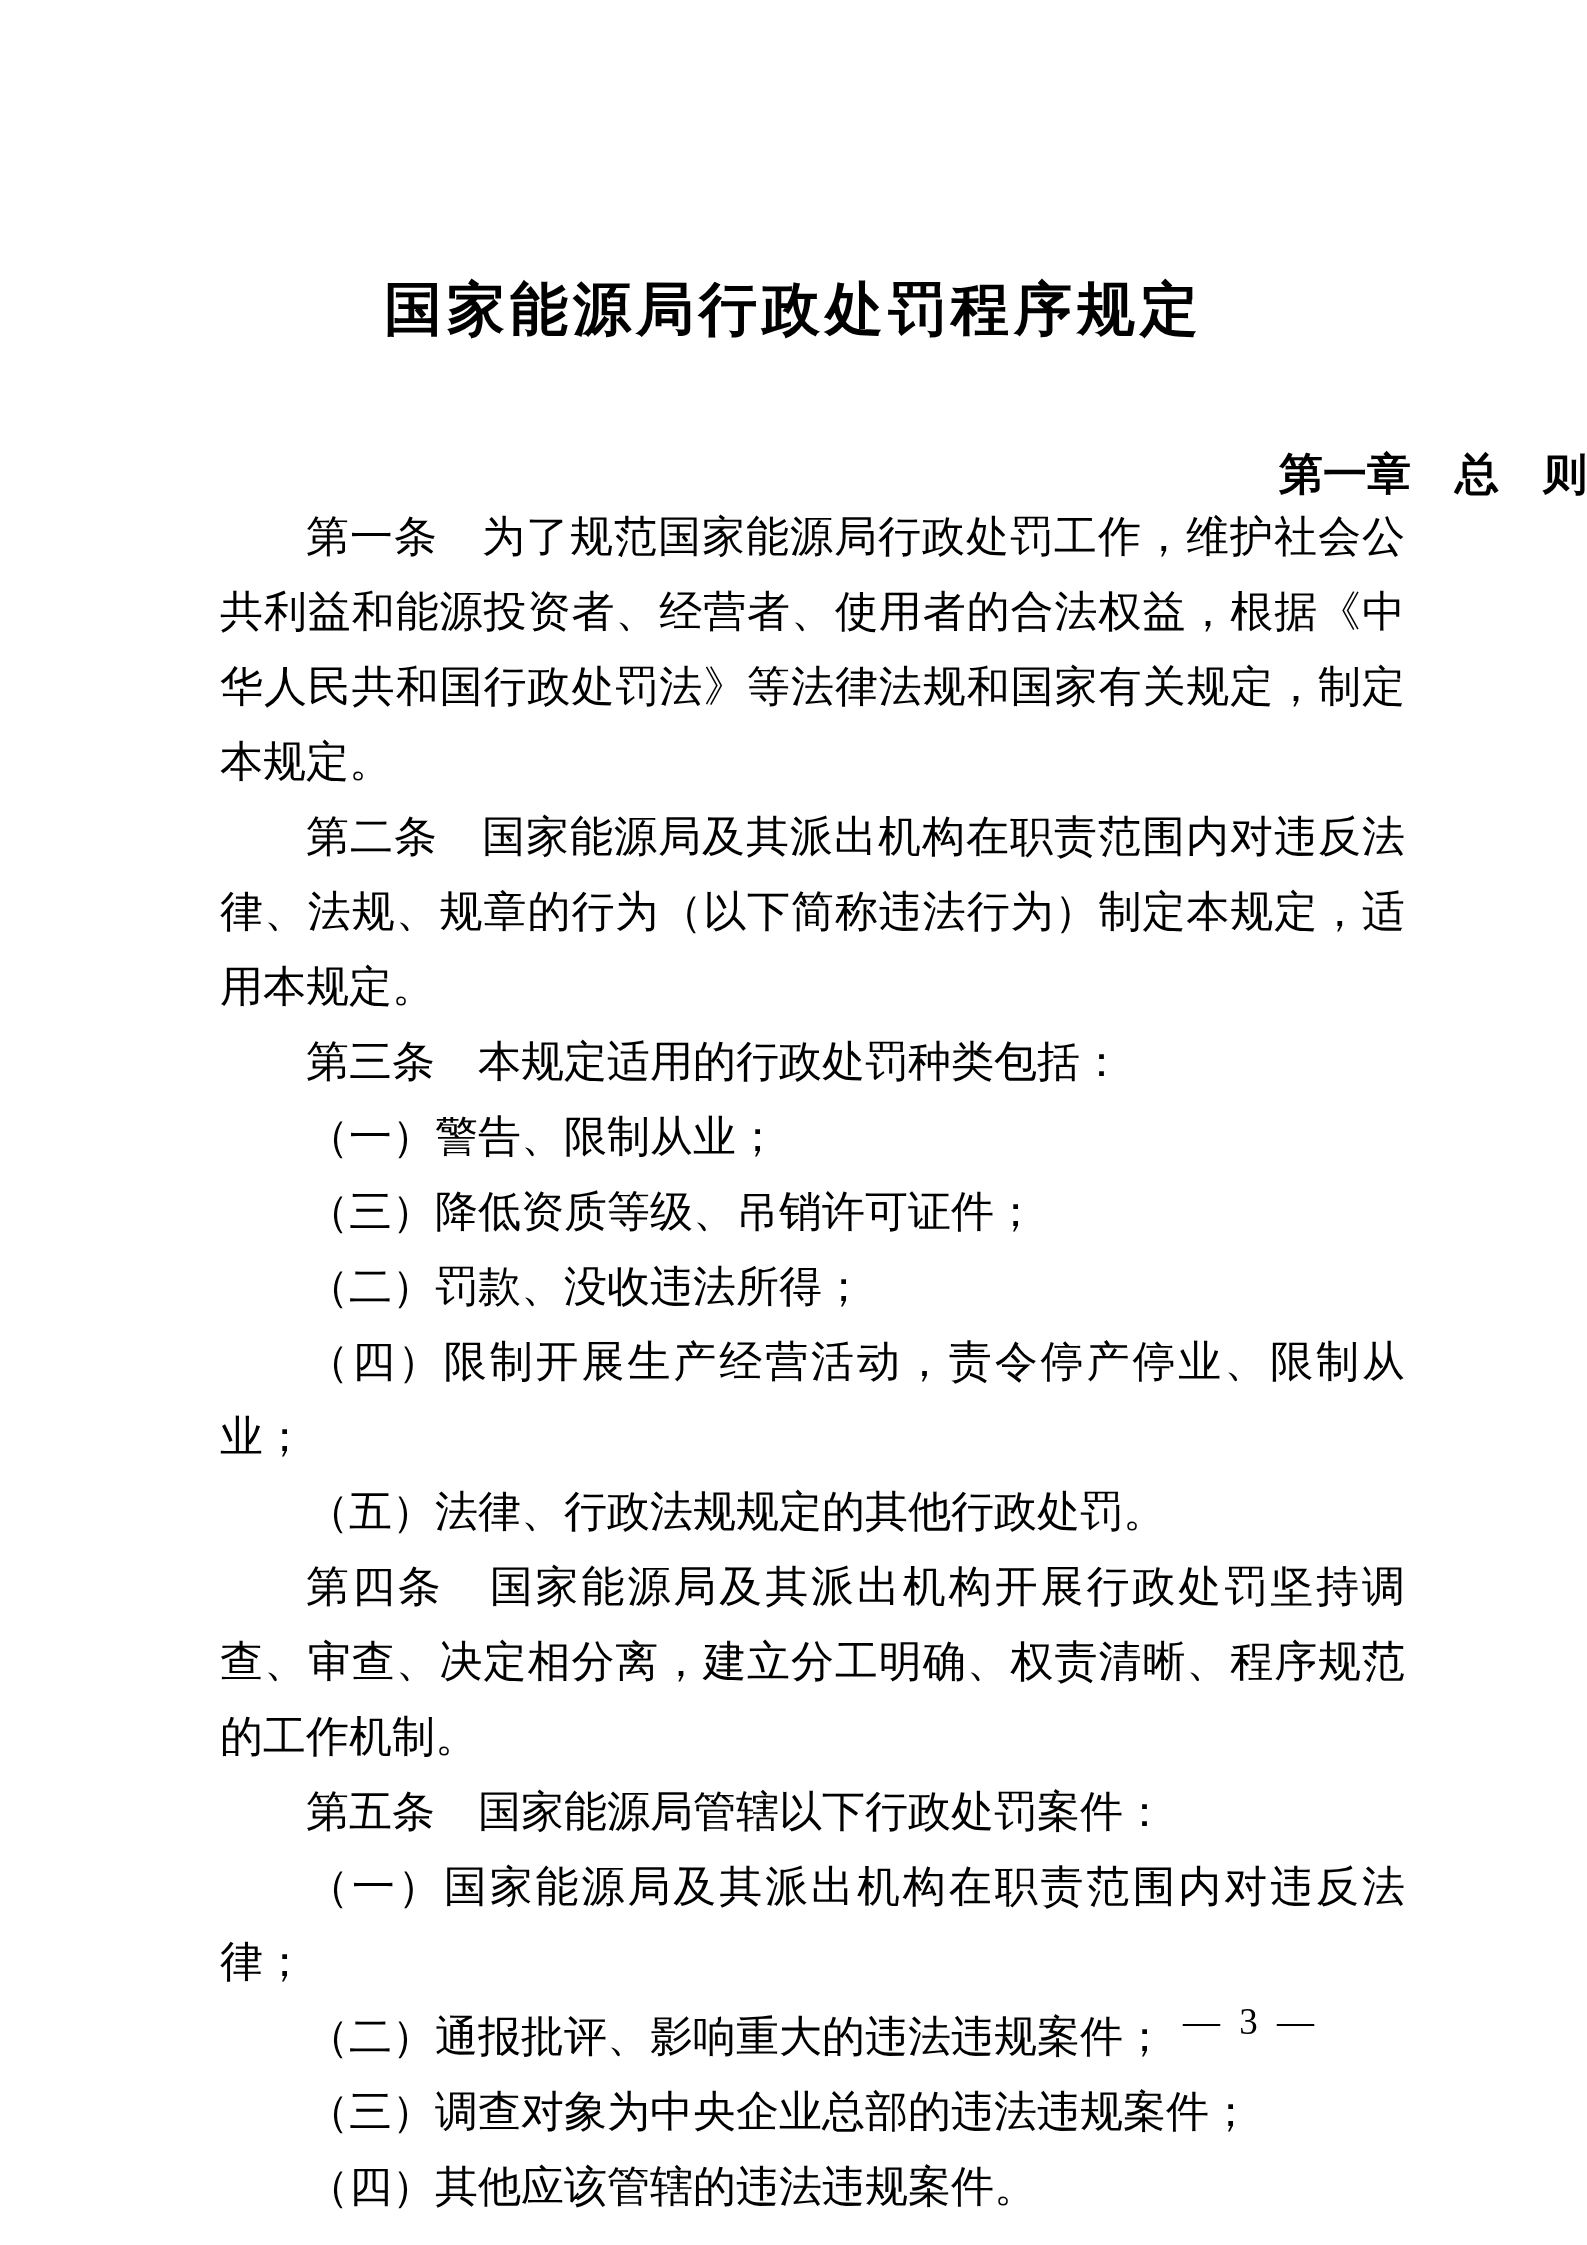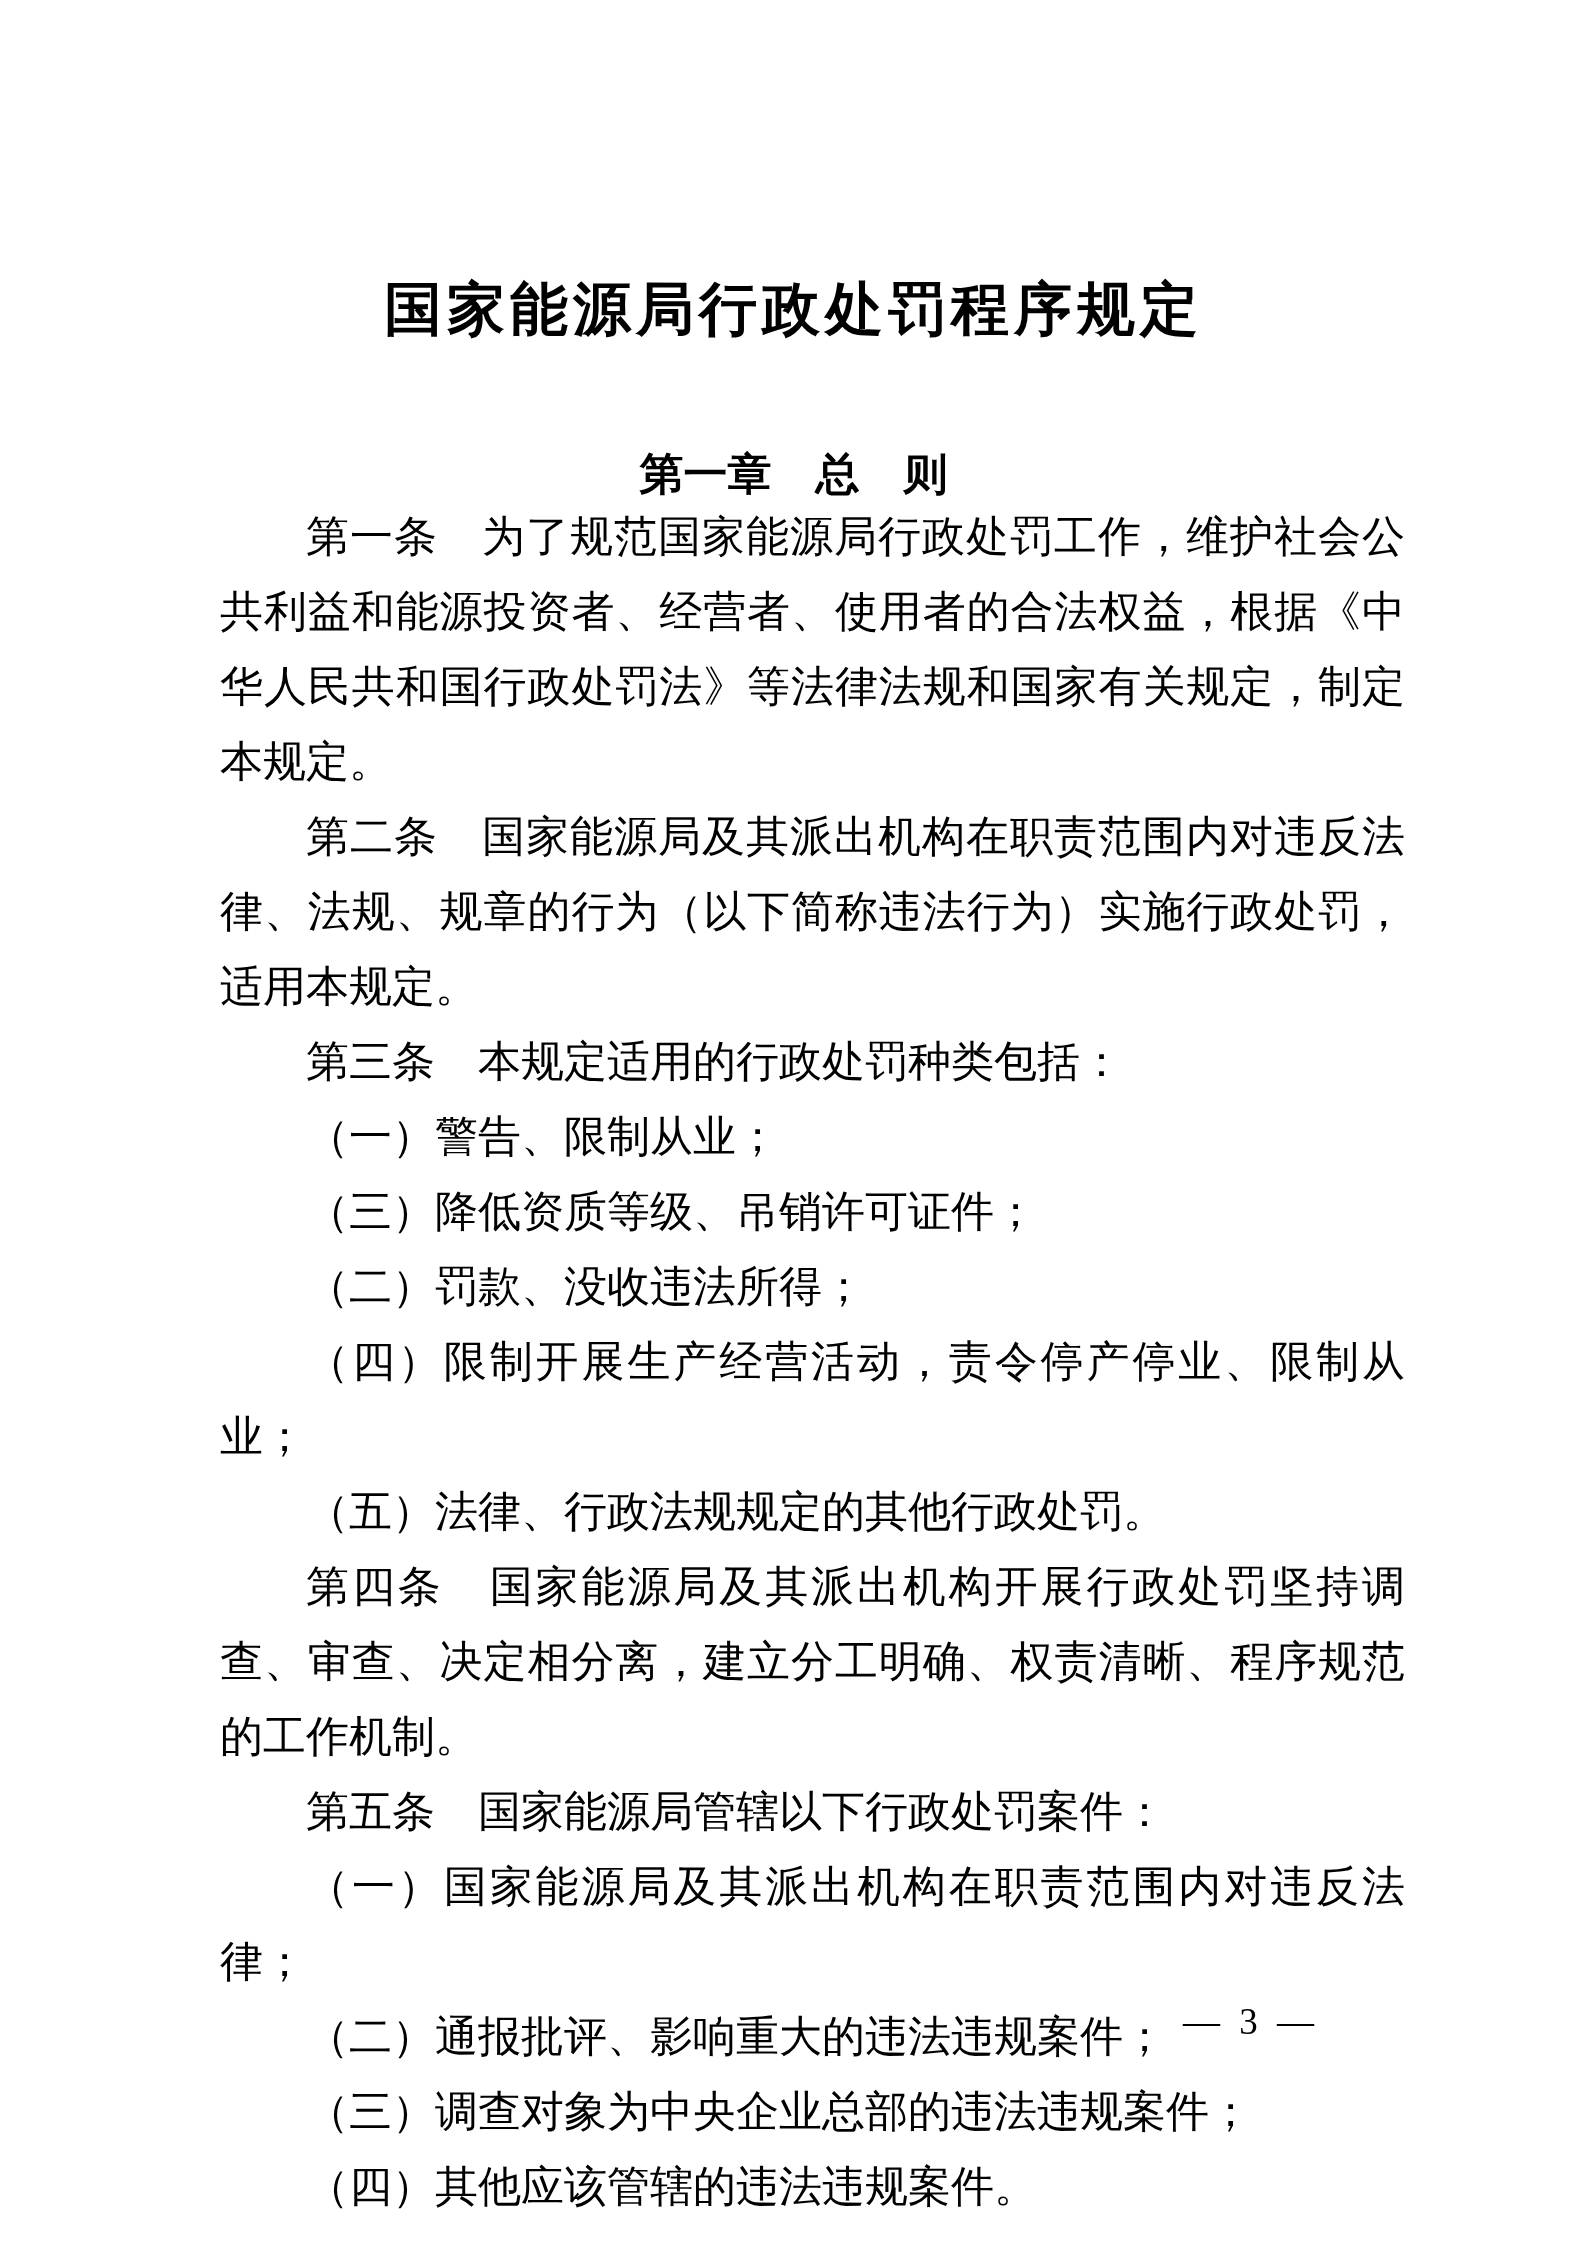--- a/index.html
+++ b/index.html
@@ -27,21 +27,21 @@
     font-size: 58px;
     line-height: 76px;
     letter-spacing: 5px;
     white-space: nowrap;
   }
   .chapter-heading {
     position: absolute;
     top: 450px;
     left: 0;
     width: 100%;
-    text-align: center;
+    text-align: right;
     font-weight: bold;
     font-size: 44px;
     line-height: 48px;
     white-space: nowrap;
   }
   .body-text {
     position: absolute;
     top: 499px;
     left: 220px;
     width: 1185px;
@@ -69,21 +69,21 @@
 <body>
 
 <div class="page">
 
   <div class="doc-title">国家能源局行政处罚程序规定</div>
 
   <div class="chapter-heading">第一章　总　则</div>
 
   <div class="body-text">
     <p>第一条　为了规范国家能源局行政处罚工作，维护社会公共利益和能源投资者、经营者、使用者的合法权益，根据《中华人民共和国行政处罚法》等法律法规和国家有关规定，制定本规定。</p>
-    <p>第二条　国家能源局及其派出机构在职责范围内对违反法律、法规、规章的行为（以下简称违法行为）实施行政处罚，适用本规定。</p>
+    <p>第二条　国家能源局及其派出机构在职责范围内对违反法律、法规、规章的行为（以下简称违法行为）制定本规定，适用本规定。</p>
     <p>第三条　本规定适用的行政处罚种类包括：</p>
     <p>（一）警告、限制从业；</p>
     <p>（三）降低资质等级、吊销许可证件；</p>
     <p>（二）罚款、没收违法所得；</p>
     <p>（四）限制开展生产经营活动，责令停产停业、限制从业；</p>
     <p>（五）法律、行政法规规定的其他行政处罚。</p>
     <p>第四条　国家能源局及其派出机构开展行政处罚坚持调查、审查、决定相分离，建立分工明确、权责清晰、程序规范的工作机制。</p>
     <p>第五条　国家能源局管辖以下行政处罚案件：</p>
     <p>（一）国家能源局及其派出机构在职责范围内对违反法律；</p>
     <p>（二）通报批评、影响重大的违法违规案件；</p>

